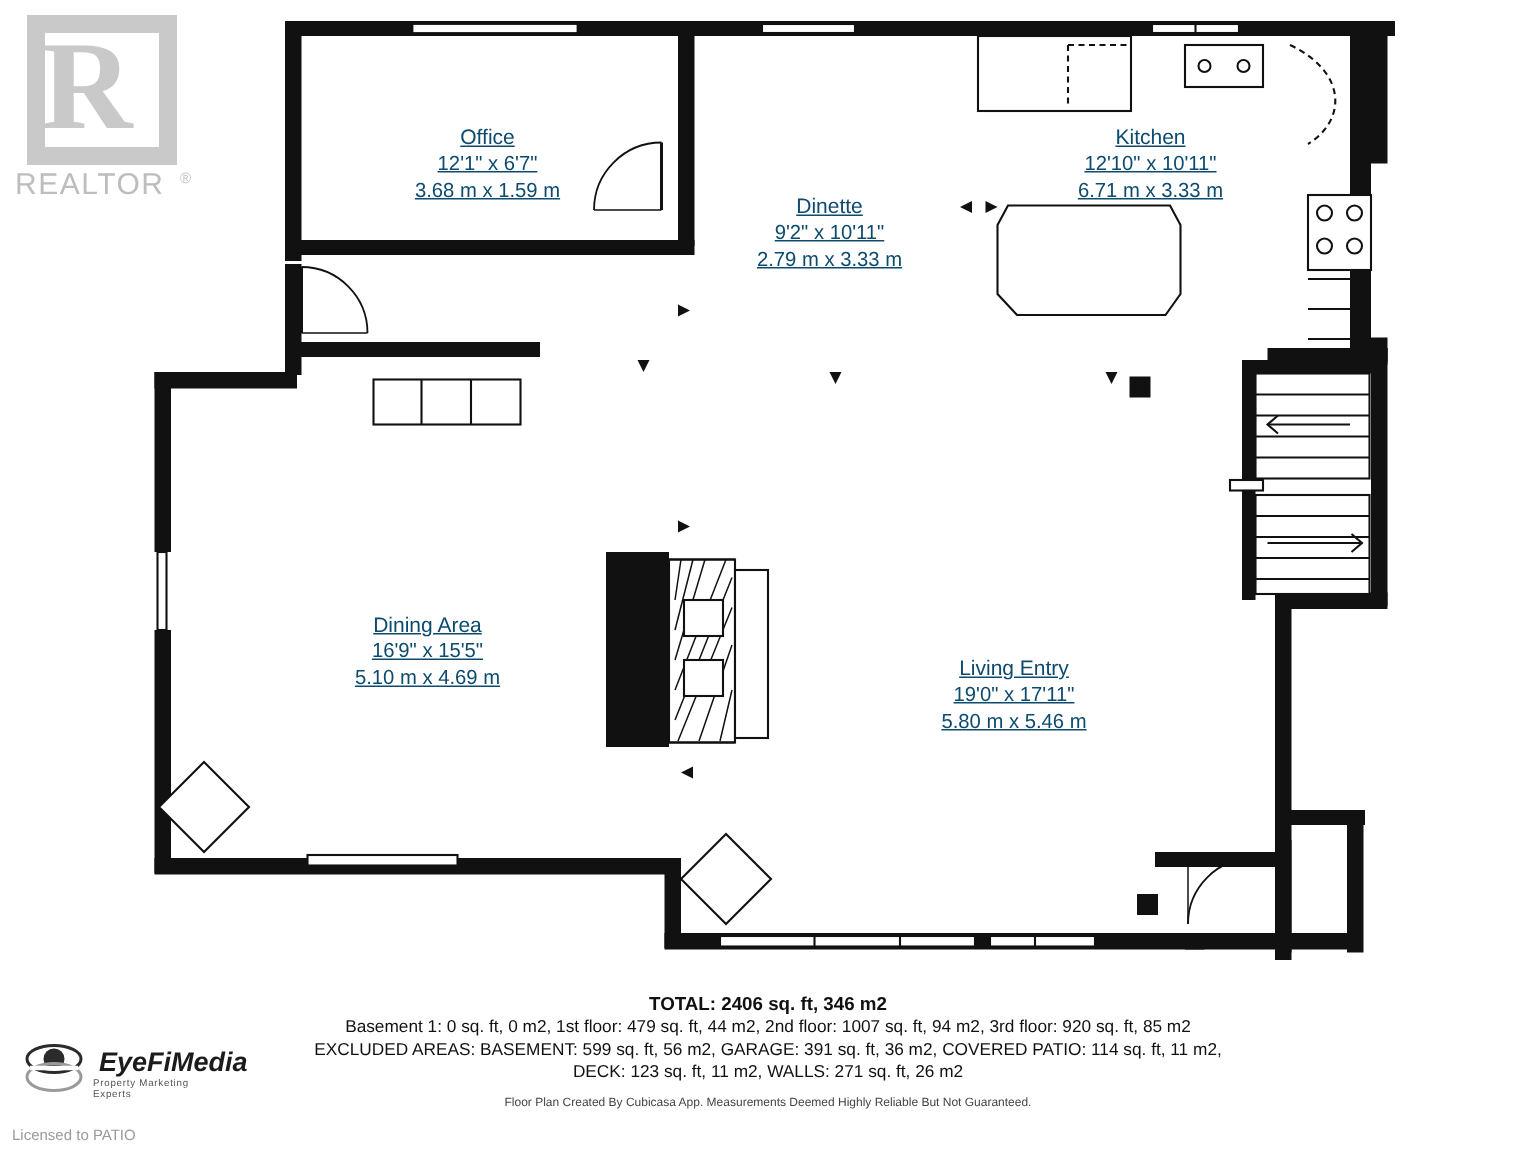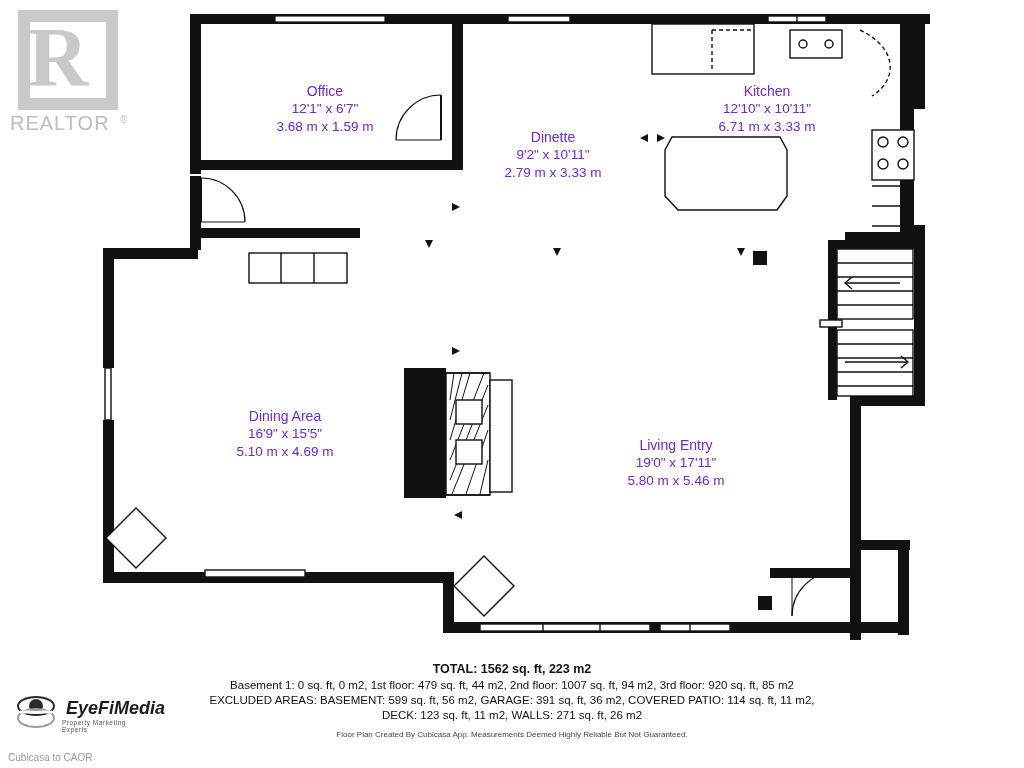--- a/index.html
+++ b/index.html
@@ -47,24 +47,25 @@
     position: absolute; left: 112px; top: 106px;
     color: #bdbdbd; font-size: 10px;
   }
 
   
   #plan { position: absolute; left: 0; top: 0; width: 1024px; height: 660px; }
 
   .lbl {
     position: absolute;
     text-align: center;
-    color: #6d28d9;
+    color: #0c4a6e;
     font-size: 13.5px;
     line-height: 18px;
     white-space: nowrap;
+    text-decoration: underline;
   }
   .lbl .name { font-size: 14px; }
   .lbl .dim { font-size: 13.5px; }
 
   
   #footer {
     position: absolute; left: 0; top: 662px; width: 1024px;
     text-align: center; color: #111;
   }
   #footer .total { font-size: 12.5px; font-weight: bold; margin-bottom: 2px; }
@@ -285,32 +286,32 @@
     <div class="dim">5.10 m x 4.69 m</div>
   </div>
 
   <div class="lbl" style="left:606px; top:436px; width:140px;">
     <div class="name">Living Entry</div>
     <div class="dim">19'0" x 17'11"</div>
     <div class="dim">5.80 m x 5.46 m</div>
   </div>
 
   <div id="footer">
-    <div class="total">TOTAL: 1562 sq. ft, 223 m2</div>
+    <div class="total">TOTAL: 2406 sq. ft, 346 m2</div>
     <div class="line">Basement 1: 0 sq. ft, 0 m2, 1st floor: 479 sq. ft, 44 m2, 2nd floor: 1007 sq. ft, 94 m2, 3rd floor: 920 sq. ft, 85 m2</div>
     <div class="line">EXCLUDED AREAS: BASEMENT: 599 sq. ft, 56 m2, GARAGE: 391 sq. ft, 36 m2, COVERED PATIO: 114 sq. ft, 11 m2,</div>
     <div class="line">DECK: 123 sq. ft, 11 m2, WALLS: 271 sq. ft, 26 m2</div>
     <div class="credit">Floor Plan Created By Cubicasa App. Measurements Deemed Highly Reliable But Not Guaranteed.</div>
   </div>
 
   <div class="eyefi">
     <svg width="132" height="46" viewBox="0 0 132 46">
       <ellipse cx="22" cy="14" rx="18" ry="9" fill="none" stroke="#2b2b2b" stroke-width="2"></ellipse>
       <ellipse cx="22" cy="14" rx="7" ry="7" fill="#2b2b2b"></ellipse>
       <ellipse cx="22" cy="26" rx="18" ry="9" fill="none" stroke="#9a9a9a" stroke-width="2"></ellipse>
       <path d="M6 20 L38 20" stroke="#ffffff" stroke-width="3"></path>
     </svg>
     <div class="eyefi-name" style="left:52px;">EyeFiMedia</div>
     <div class="eyefi-sub" style="left:48px;">Property Marketing Experts</div>
   </div>
 
-  <div class="licensed">Cubicasa to CAOR</div>
+  <div class="licensed">Licensed to PATIO</div>
 </div>
 
 </body></html>

